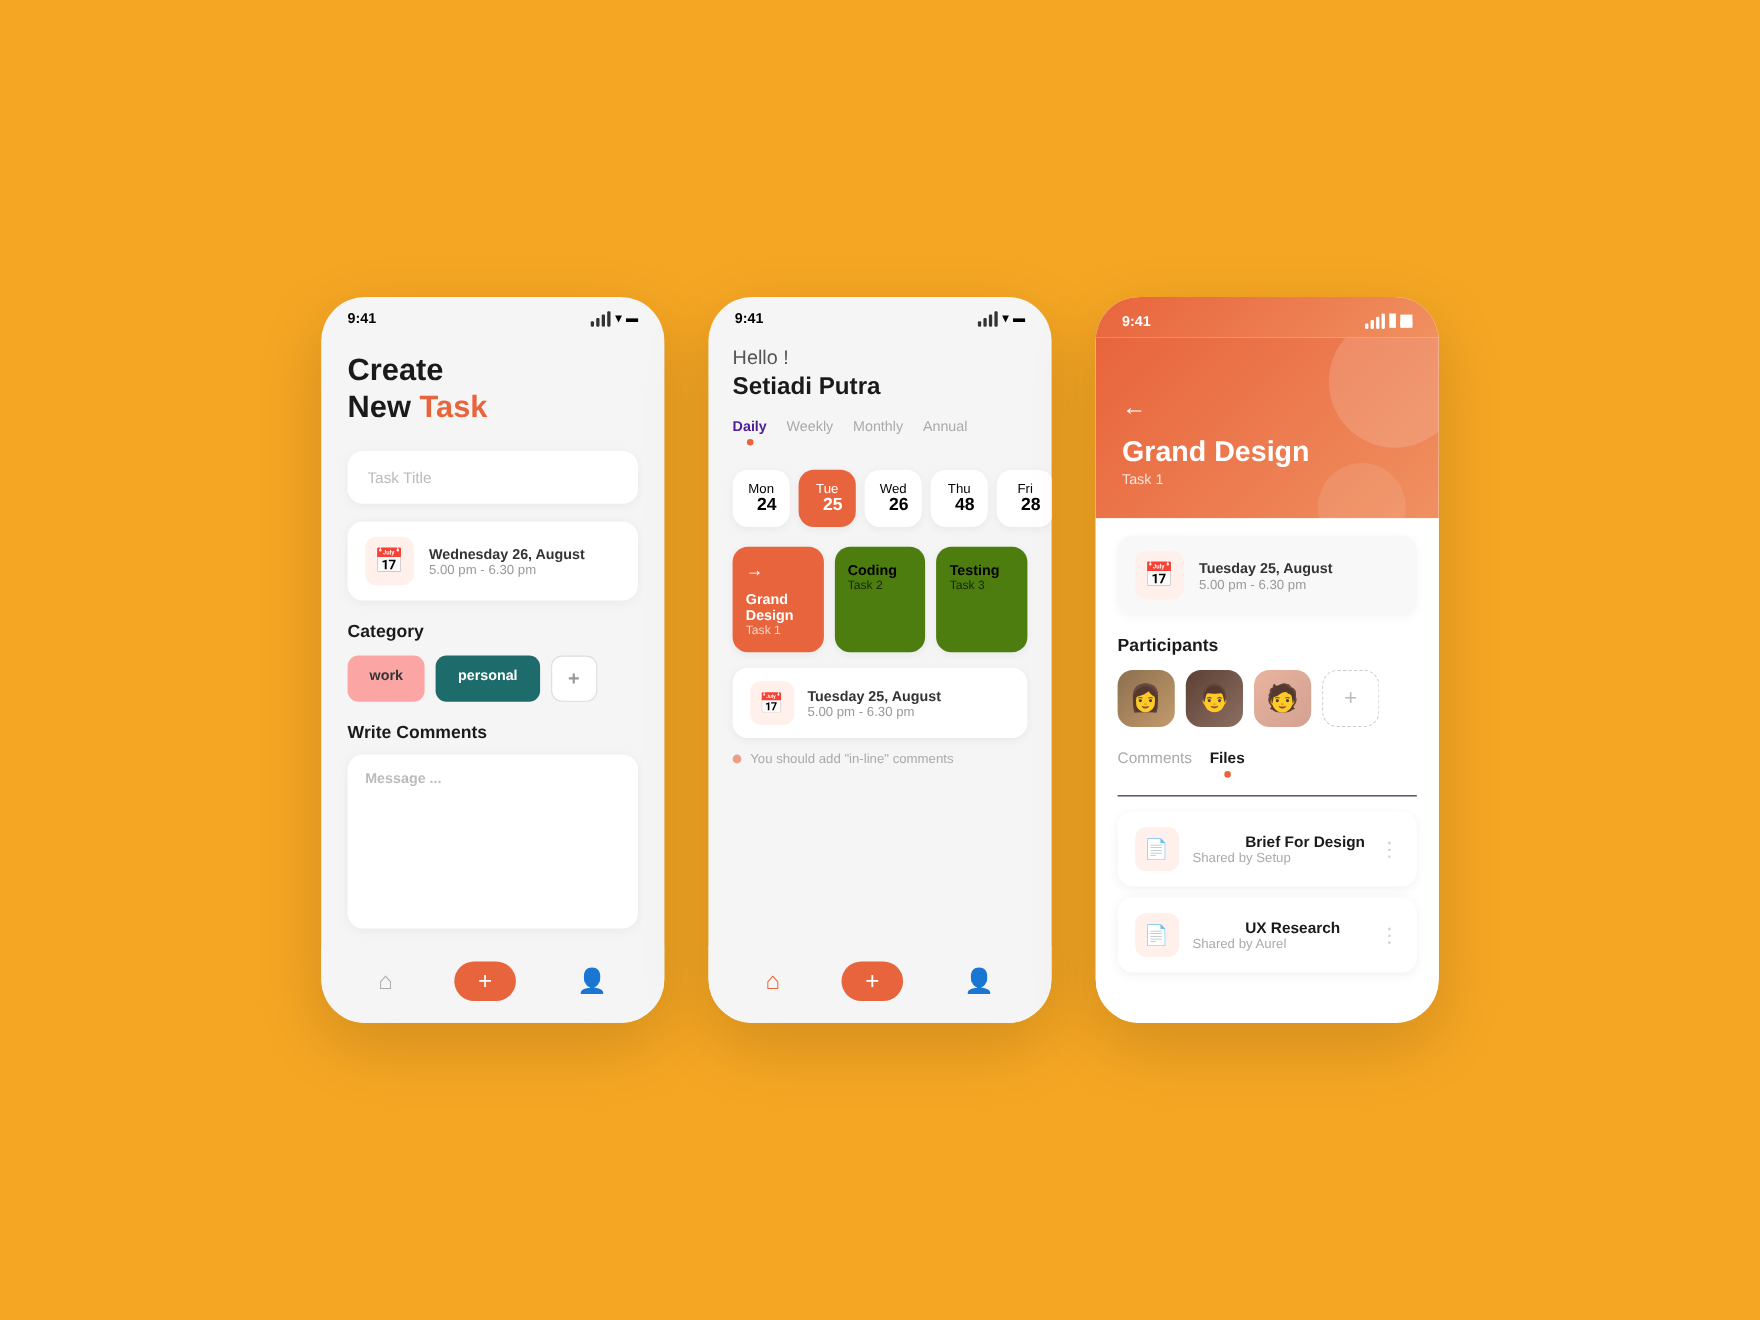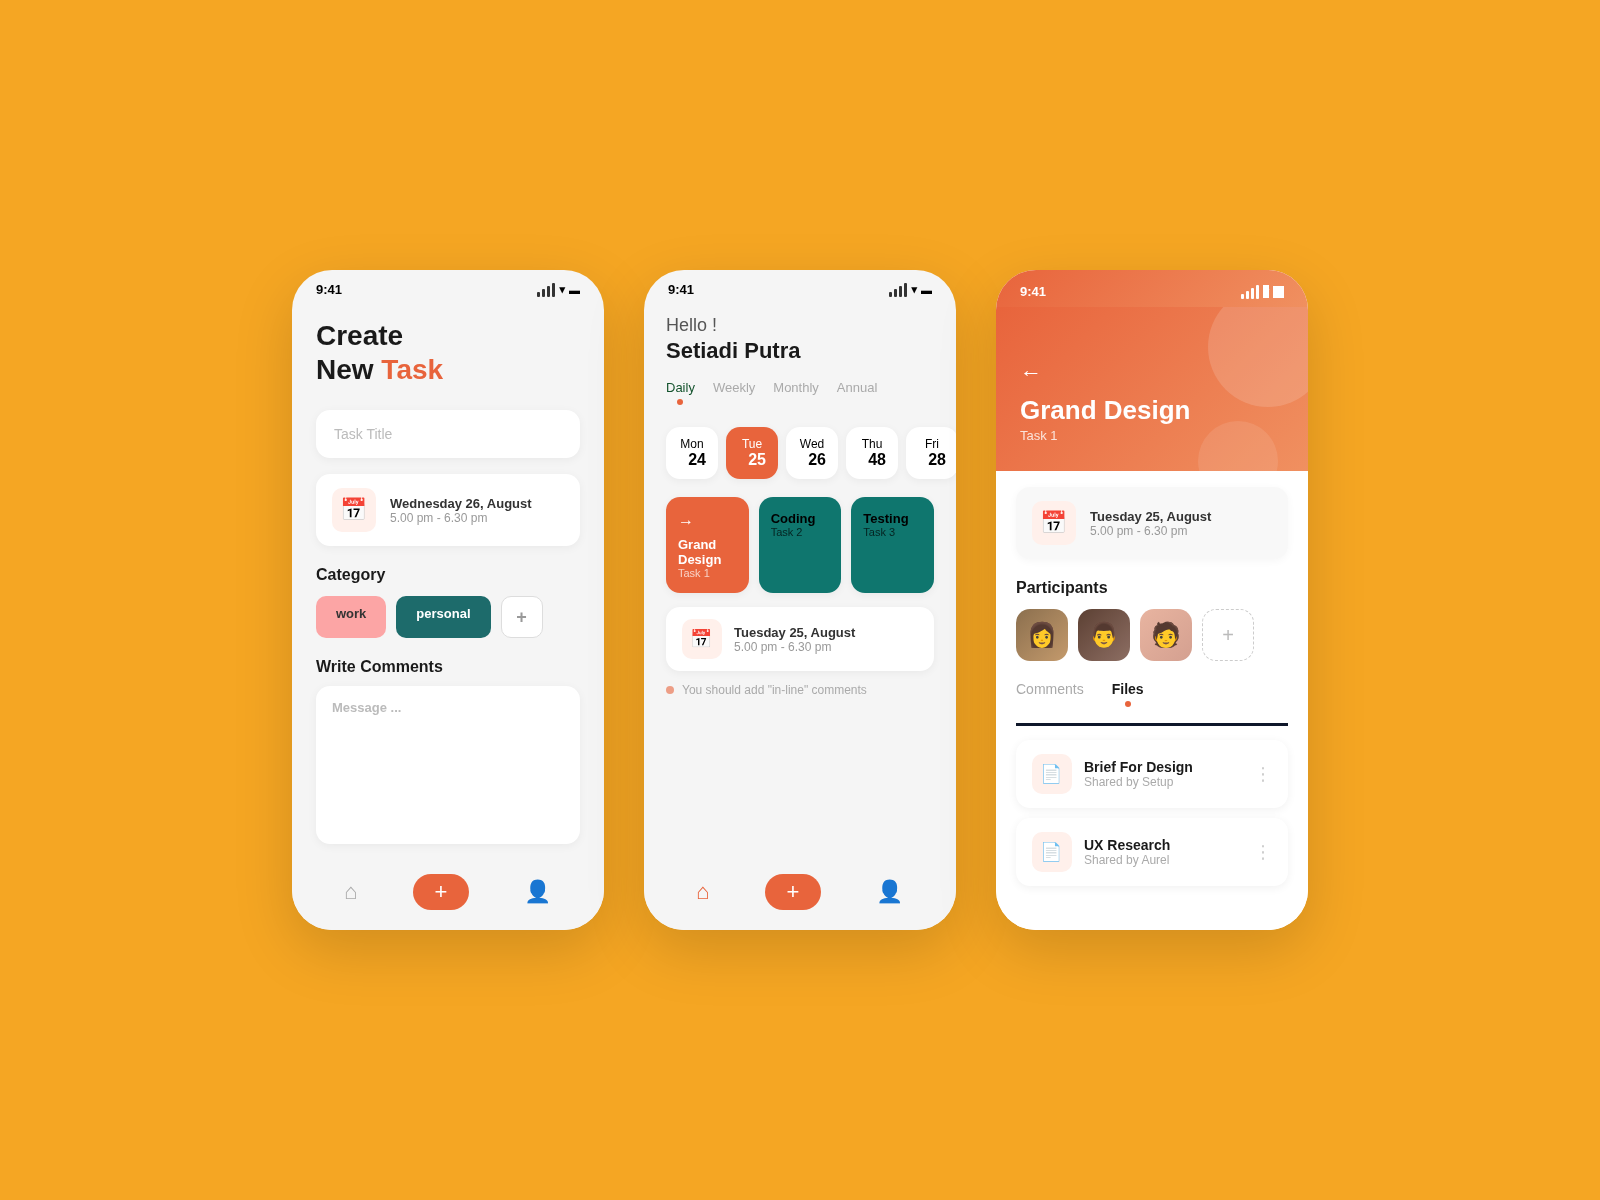--- a/index.html
+++ b/index.html
@@ -209,22 +209,22 @@
       margin-bottom: 16px;
       position: relative;
     }
     .filter-tab {
       font-size: 13px;
       color: #aaa;
       padding-bottom: 6px;
       cursor: pointer;
     }
     .filter-tab.active {
-      color: #14532d;
-      font-weight: 400;
+      color: #4c1d95;
+      font-weight: 700;
     }
     .filter-tab.active::after {
       content: '';
       display: block;
       width: 6px;
       height: 6px;
       background: #E8643C;
       border-radius: 50%;
       margin: 4px auto 0;
     }
@@ -254,21 +254,21 @@
       font-weight: 700;
       text-align: right;
     }
     .tasks-grid {
       display: grid;
       grid-template-columns: 1fr 1fr 1fr;
       gap: 10px;
       margin-bottom: 14px;
     }
     .task-card {
-      background: #0f766e;
+      background: #4d7c0f;
       border-radius: 14px;
       padding: 14px 12px;
       box-shadow: 0 2px 8px rgba(0,0,0,0.05);
       min-height: 90px;
       display: flex;
       flex-direction: column;
       justify-content: space-between;
     }
     .task-card.featured {
       background: #E8643C;
@@ -422,23 +422,23 @@
     .av-face {
       width: 100%;
       height: 100%;
       display: flex;
       align-items: center;
       justify-content: center;
       font-size: 24px;
     }
     .tabs-section {
       display: flex;
-      gap: 28px;
+      gap: 16px;
       margin-bottom: 14px;
-      border-bottom: 3px solid #0f172a;
+      border-bottom: 1px solid #0f172a;
       padding-bottom: 8px;
     }
     .tab-item {
       font-size: 14px;
       color: #aaa;
       padding-bottom: 8px;
     }
     .tab-item.active {
       color: #1a1a1a;
       font-weight: 700;
@@ -473,20 +473,21 @@
       justify-content: center;
       font-size: 18px;
     }
     .file-info {
       flex: 1;
     }
     .file-name {
       font-size: 14px;
       font-weight: 600;
       color: #1a1a1a;
+      margin-left: 48px;
     }
     .file-by {
       font-size: 12px;
       color: #aaa;
     }
     .file-more {
       color: #ccc;
       font-size: 18px;
     }
     .phone3-status {

